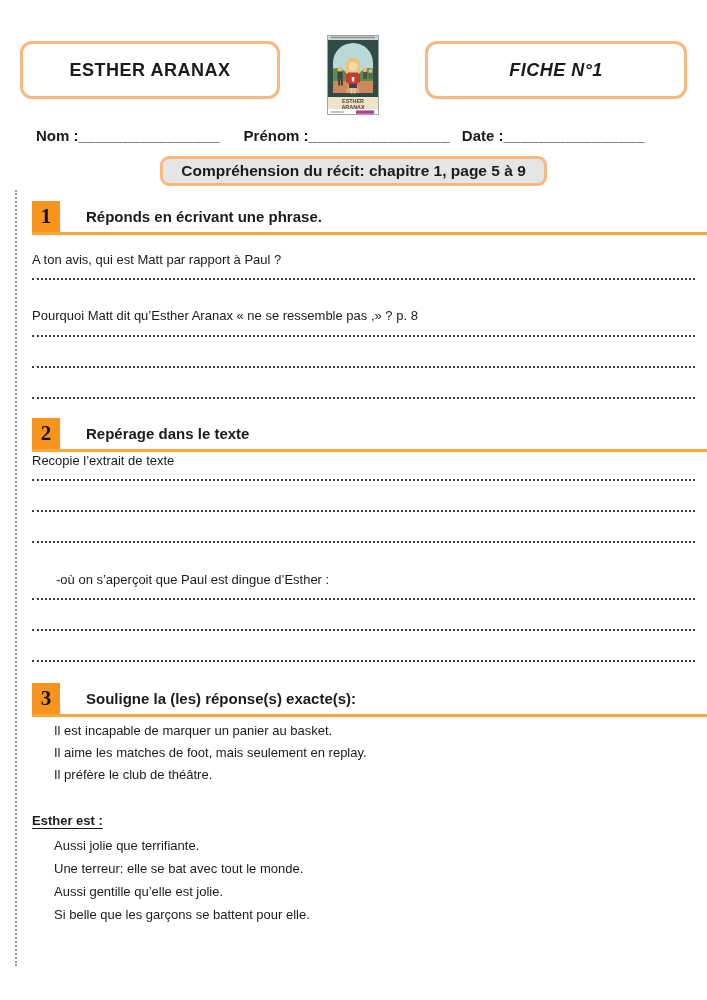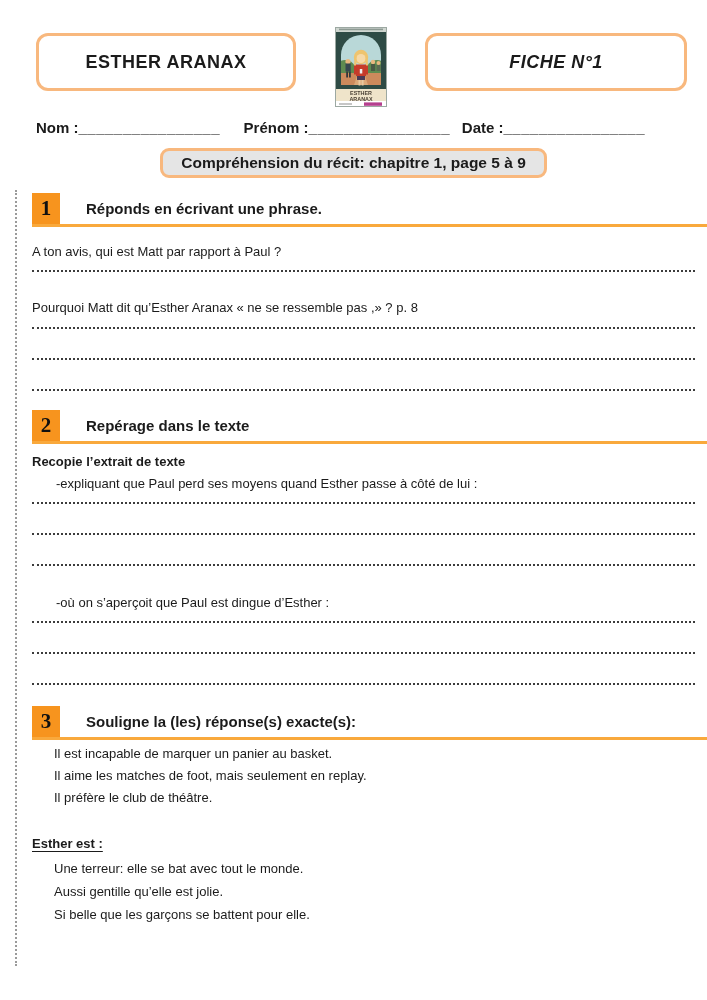--- a/index.html
+++ b/index.html
@@ -6,21 +6,21 @@
   .page{
     position:relative;width:707px;height:1000px;background:#ffffff;
     font-family:"Liberation Sans","DejaVu Sans",sans-serif;color:#1b1b1b;
     overflow:hidden;
   }
   
   .left-dotted{position:absolute;left:15px;top:190px;height:776px;width:0;
     border-left:2px dotted #9a9a9a;}
 
   
-  .header-row{display:flex;align-items:flex-start;padding-top:27px;margin-left:16px;}
+  .header-row{display:flex;align-items:flex-start;padding-top:35px;}
   .hbox{border:3px solid #F8B87E;border-radius:12px;height:52px;
     display:flex;align-items:center;justify-content:center;
     font-weight:bold;font-size:18px;letter-spacing:.5px;margin-top:6px;background:#fff;}
   .hbox-left{width:254px;margin-left:20px;}
   .hbox-right{width:256px;margin-right:20px;font-style:italic;}
   .spacer{flex:1;}
   .cover{width:52px;height:80px;display:block;}
 
   
   .identity-row{display:flex;margin-top:12px;padding:0 62px 0 36px;
@@ -46,21 +46,21 @@
     font-size:21px;line-height:31px;}
   .sec-title{margin-left:26px;font-weight:bold;font-size:15px;line-height:31px;}
 
   .q{font-size:13px;line-height:17px;}
   .q1a{margin-top:16px;}
   .q1b{margin-top:27px;}
   .ans{height:0;border-bottom:2px dotted #3c3c3c;margin-top:29px;margin-right:2px;}
   .ans.first{margin-top:11px;}
   .ans.after-q1{margin-top:10px;}
 
-  .intro{font-size:13px;margin-top:10px;font-weight:bold;}
+  .intro{font-size:13px;margin-top:1px;}
   .subq{font-size:13px;padding-left:24px;margin-top:7px;}
   .subq.second{margin-top:29px;}
 
   .grp-head{font-size:13px;font-weight:600;text-decoration:underline;
     text-underline-offset:3px;margin-top:13px;}
   .grp-head.g2{margin-top:27px;}
   .opts{list-style:none;margin:3px 0 0 0;padding:0 0 0 22px;font-size:13px;}
   .opts li{line-height:22px;}
   .opts.g2 li{line-height:23px;}
   .opts.g2{margin-top:6px;}
@@ -151,39 +151,39 @@
     <div class="q q1b">Pourquoi Matt dit qu’Esther Aranax « ne se ressemble pas ,» ? p. 8</div>
     <div class="ans first"></div>
     <div class="ans"></div>
     <div class="ans"></div>
 
     <div class="sec-head s2">
       <div class="num">2</div>
       <div class="sec-title">Repérage dans le texte</div>
     </div>
     <div class="intro">Recopie l’extrait de texte</div>
-    <div class="subq">-expliquant que Paul perd ses moyens quand Esther passe à côté de lui :</div>
     <div class="ans first"></div>
     <div class="ans"></div>
     <div class="ans"></div>
     <div class="subq second">-où on s’aperçoit que Paul est dingue d’Esther :</div>
     <div class="ans first"></div>
     <div class="ans"></div>
     <div class="ans"></div>
 
     <div class="sec-head s3">
       <div class="num">3</div>
       <div class="sec-title">Souligne la (les) réponse(s) exacte(s):</div>
     </div>
     <ul class="opts">
       <li>Il est incapable de marquer un panier au basket.</li>
       <li>Il aime les matches de foot, mais seulement en replay.</li>
       <li>Il préfère le club de théâtre.</li>
     </ul>
     <div class="grp-head g2">Esther est :</div>
     <ul class="opts g2">
+      <li>Aussi jolie que terrifiante.</li>
       <li>Une terreur: elle se bat avec tout le monde.</li>
       <li>Aussi gentille qu’elle est jolie.</li>
       <li>Si belle que les garçons se battent pour elle.</li>
     </ul>
   </div>
 
 </div>
 
 </body></html>

